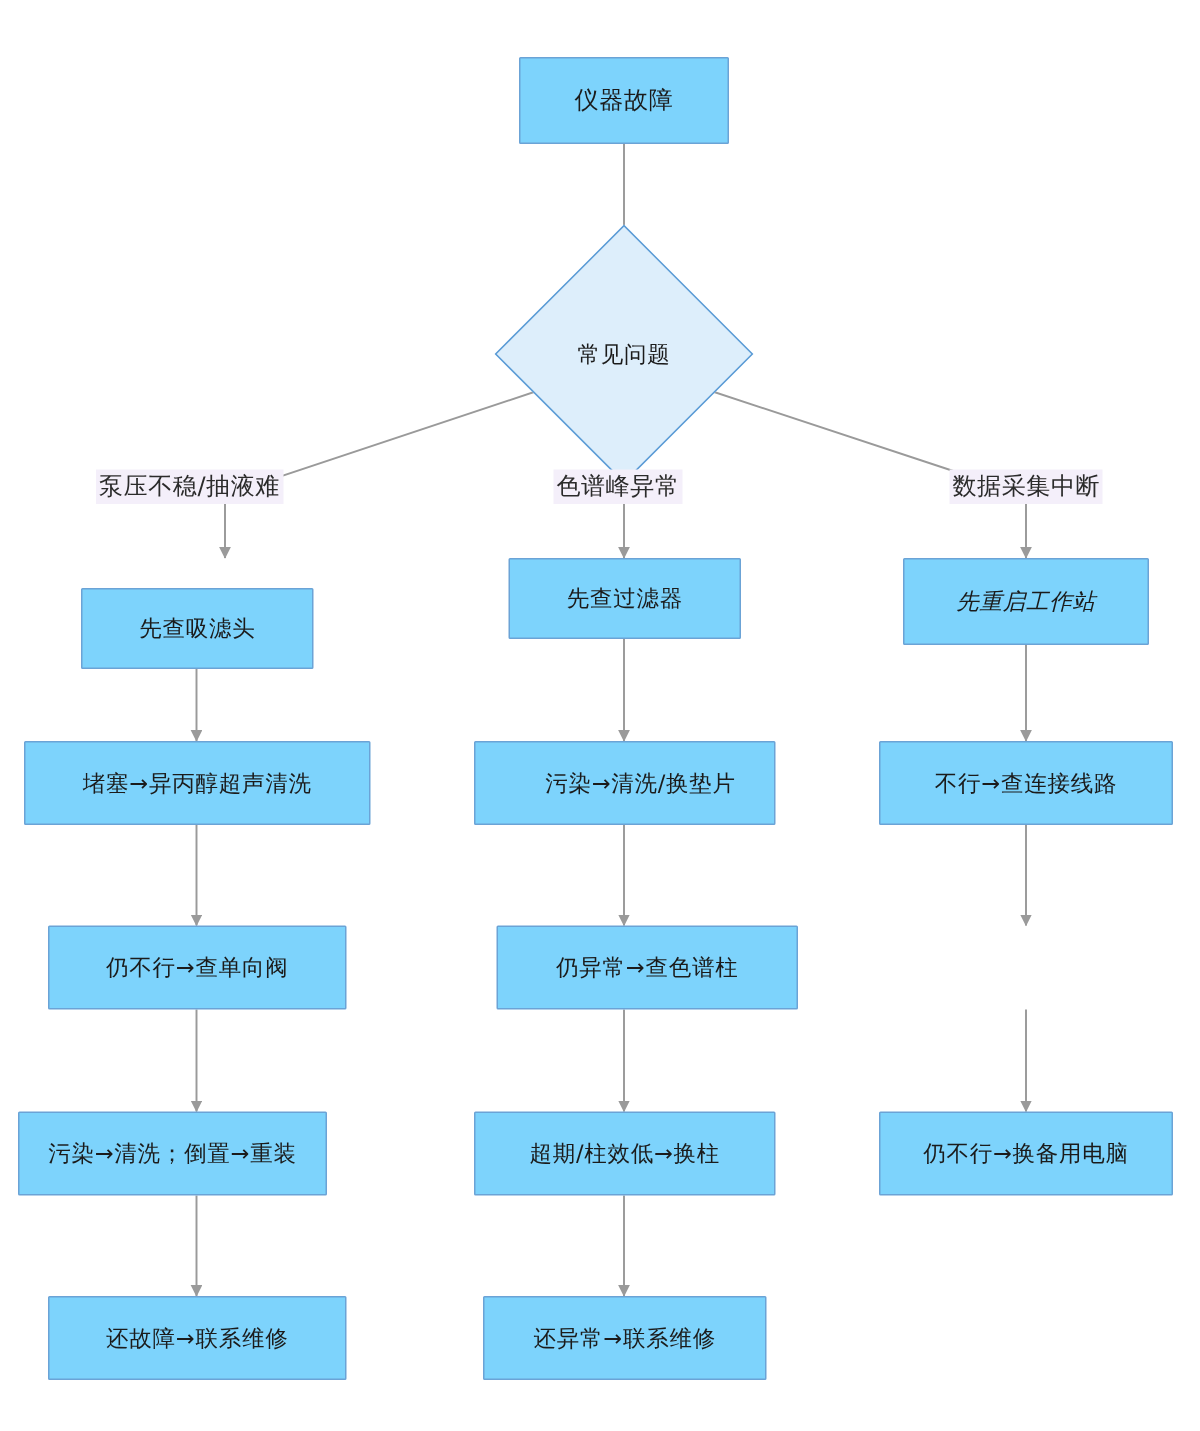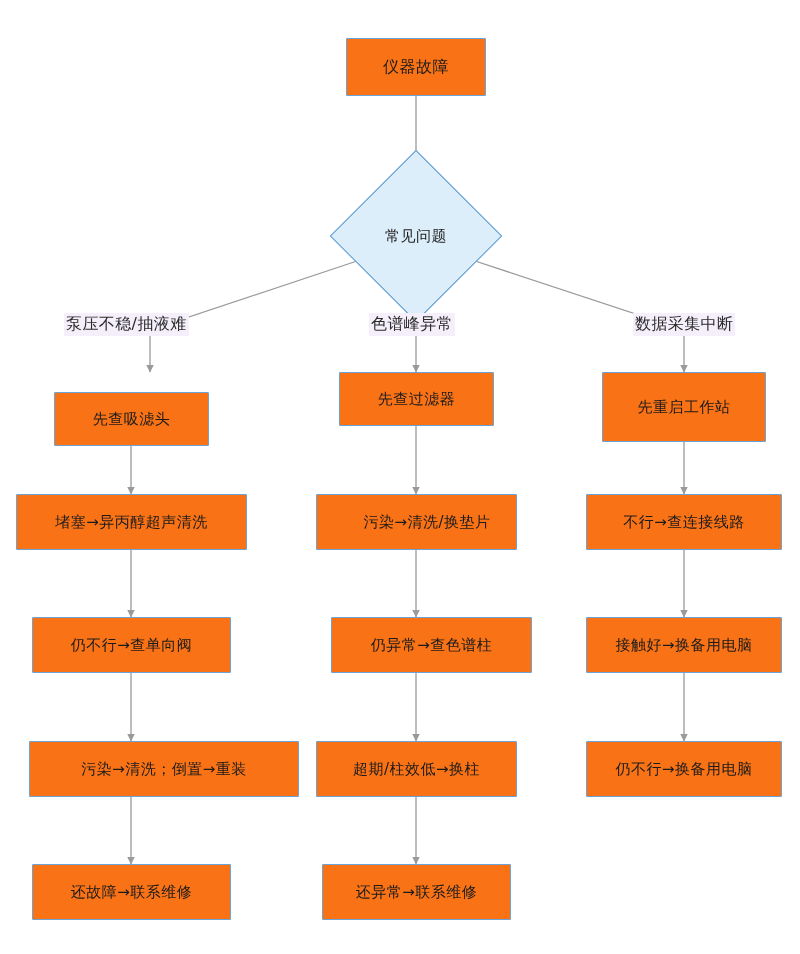--- a/index.html
+++ b/index.html
@@ -8,21 +8,21 @@
     background:#ffffff;
     font-family:"DejaVu Sans","Liberation Sans",sans-serif;
     overflow:hidden;
   }
   #canvas{position:relative;width:800px;height:954px;}
   svg#wires{position:absolute;left:0;top:0;width:800px;height:954px;pointer-events:none;}
 
   .node{
     position:absolute;
     box-sizing:border-box;
-    background:#f97316;
+    background:#7dd3fc;
     border:1px solid #6ba3d6;
     display:flex;align-items:center;justify-content:center;
     color:#1b1b1b;
     font-size:15px;
     letter-spacing:.5px;
     white-space:nowrap;
     border-radius:1px;
   }
   .node.start{font-size:16px;}
 
@@ -92,27 +92,26 @@
     <div class="diamond-label">常见问题</div>
   </div>
 
   <div class="edge-label" style="left:64px;top:313px;">泵压不稳/抽液难</div>
   <div class="edge-label" style="left:369px;top:313px;">色谱峰异常</div>
   <div class="edge-label" style="left:633px;top:313px;">数据采集中断</div>
 
   <div class="node" style="left:54px;top:372px;width:155px;height:54px;margin-top:20px;">先查吸滤头</div>
   <div class="node" style="left:16px;top:494px;width:231px;height:56px;">堵塞→异丙醇超声清洗</div>
   <div class="node" style="left:32px;top:617px;width:199px;height:56px;">仍不行→查单向阀</div>
-  <div class="node" style="left:29px;top:741px;width:270px;height:56px;text-align:right;">污染→清洗；倒置→重装</div>
+  <div class="node" style="left:12px;top:741px;width:206px;height:56px;text-align:right;">污染→清洗；倒置→重装</div>
   <div class="node" style="left:32px;top:864px;width:199px;height:56px;">还故障→联系维修</div>
 
   <div class="node" style="left:339px;top:372px;width:155px;height:54px;">先查过滤器</div>
   <div class="node" style="left:316px;top:494px;width:201px;height:56px;padding-left:21px;">污染→清洗/换垫片</div>
   <div class="node" style="left:316px;top:617px;width:201px;height:56px;margin-left:15px;">仍异常→查色谱柱</div>
   <div class="node" style="left:316px;top:741px;width:201px;height:56px;">超期/柱效低→换柱</div>
   <div class="node" style="left:322px;top:864px;width:189px;height:56px;">还异常→联系维修</div>
 
-  <div class="node" style="left:602px;top:372px;width:164px;height:70px;">先重启工作站</div>
+  <div class="node" style="left:602px;top:372px;width:164px;height:58px;font-style:italic;">先重启工作站</div>
   <div class="node" style="left:586px;top:494px;width:196px;height:56px;">不行→查连接线路</div>
-  <div class="node" style="left:586px;top:617px;width:196px;height:56px;">接触好→换备用电脑</div>
   <div class="node" style="left:586px;top:741px;width:196px;height:56px;">仍不行→换备用电脑</div>
 
 </div>
 
 </body></html>

